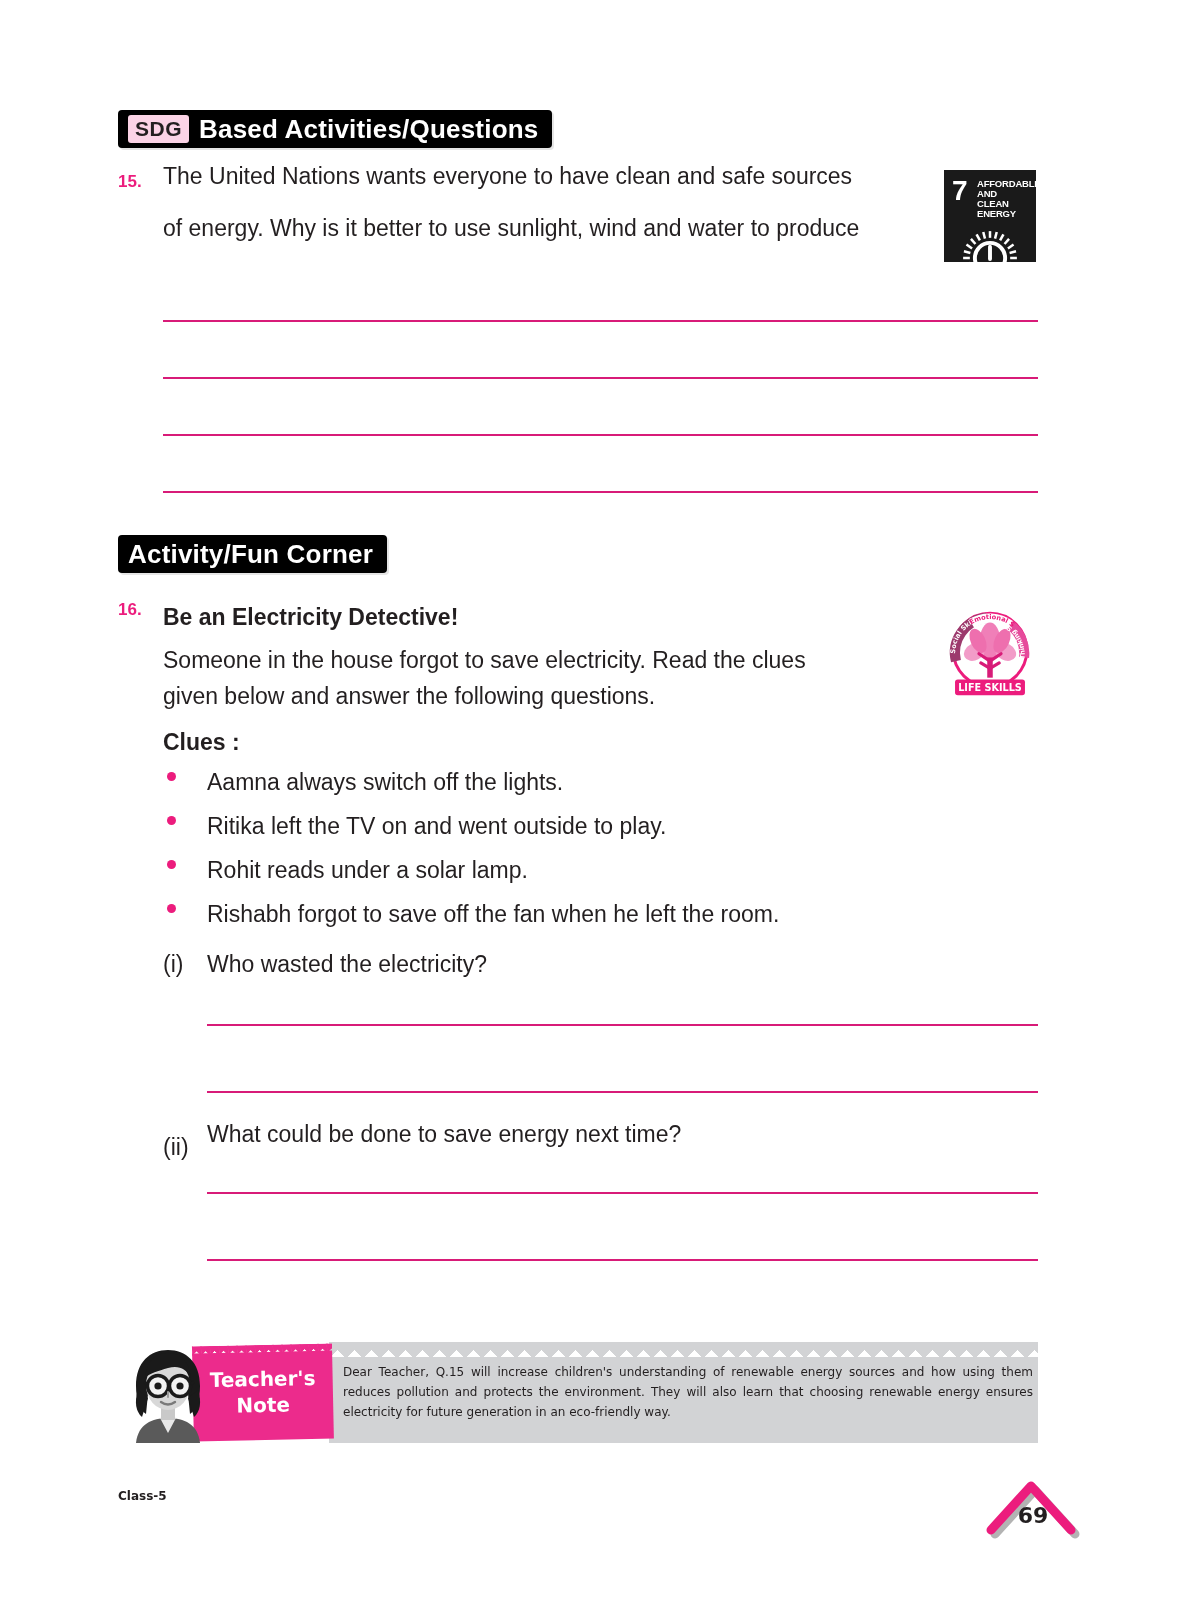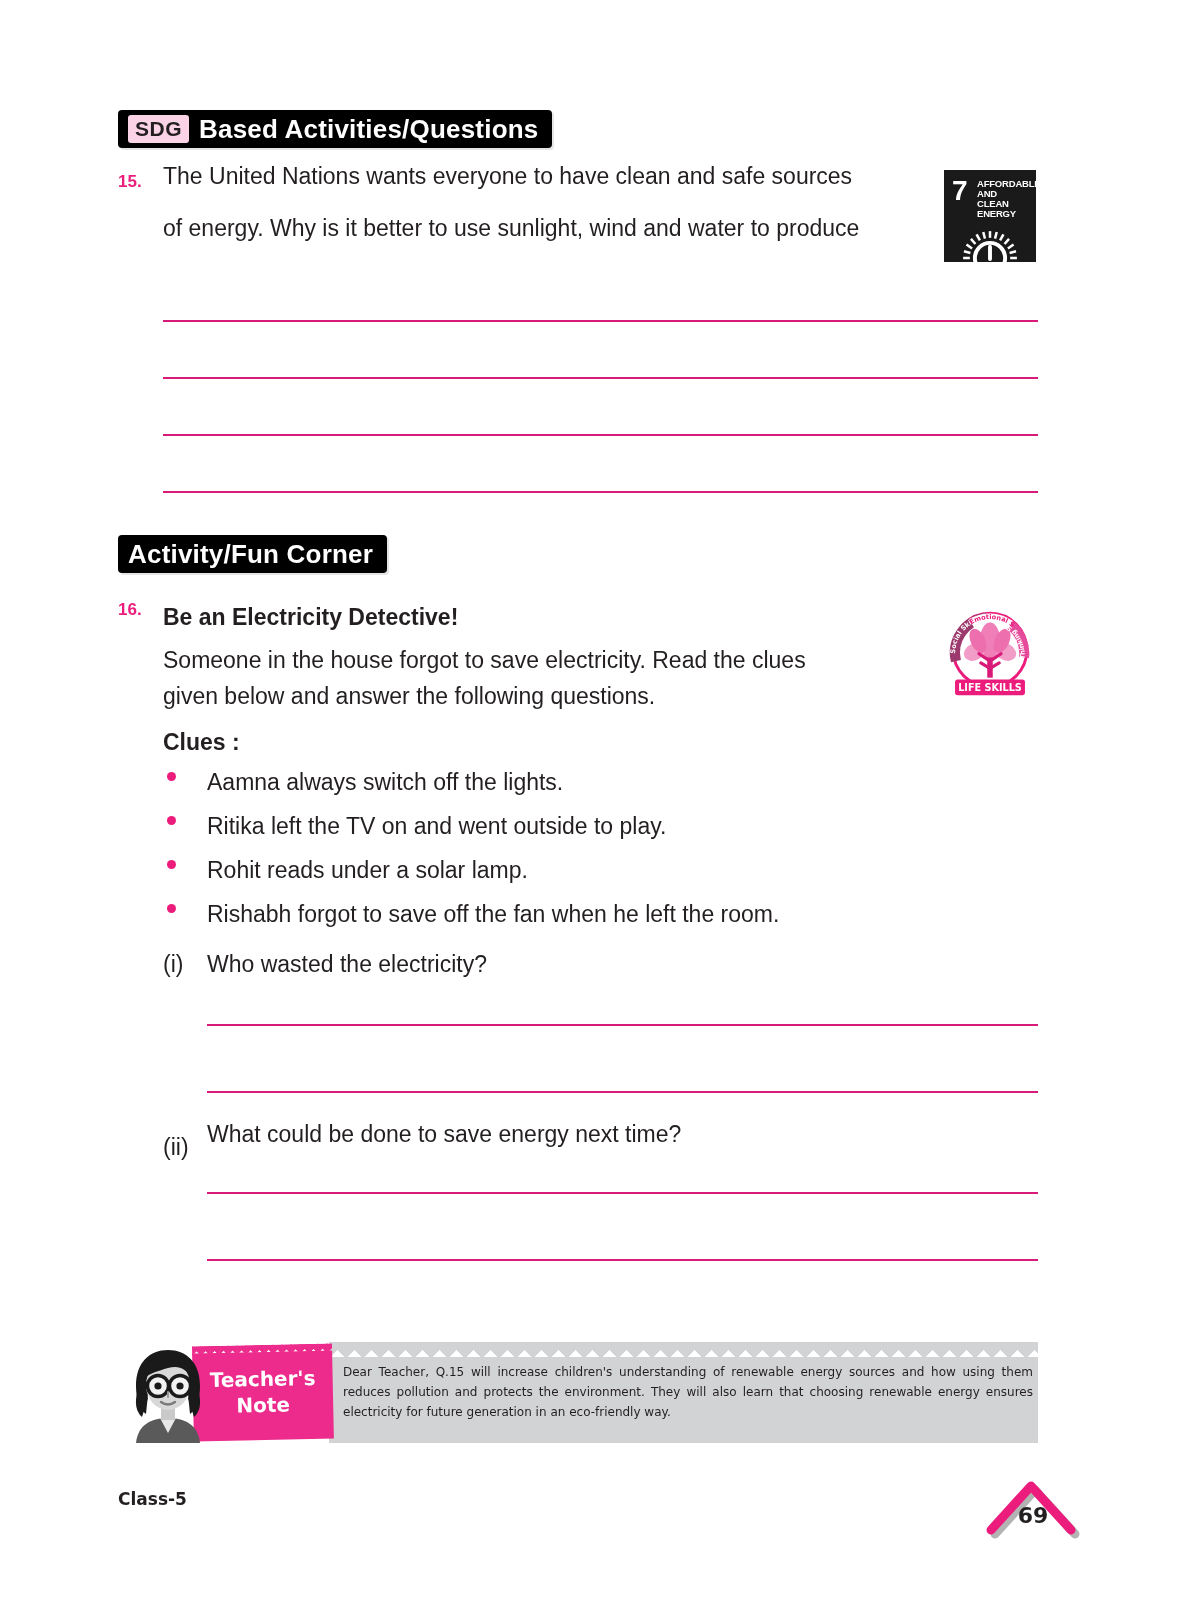--- a/index.html
+++ b/index.html
@@ -212,21 +212,21 @@
     width: 100px;
     height: 105px;
   }
 
   
   .footer-class {
     position: absolute;
     left: 118px;
     top: 1489px;
     font-family: "DejaVu Sans", sans-serif;
-    font-size: 17px;
+    font-size: 12px;
     font-weight: bold;
     color: #231f20;
   }
   .page-num-wrap {
     position: absolute;
     left: 985px;
     top: 1468px;
     width: 96px;
     height: 72px;
   }

